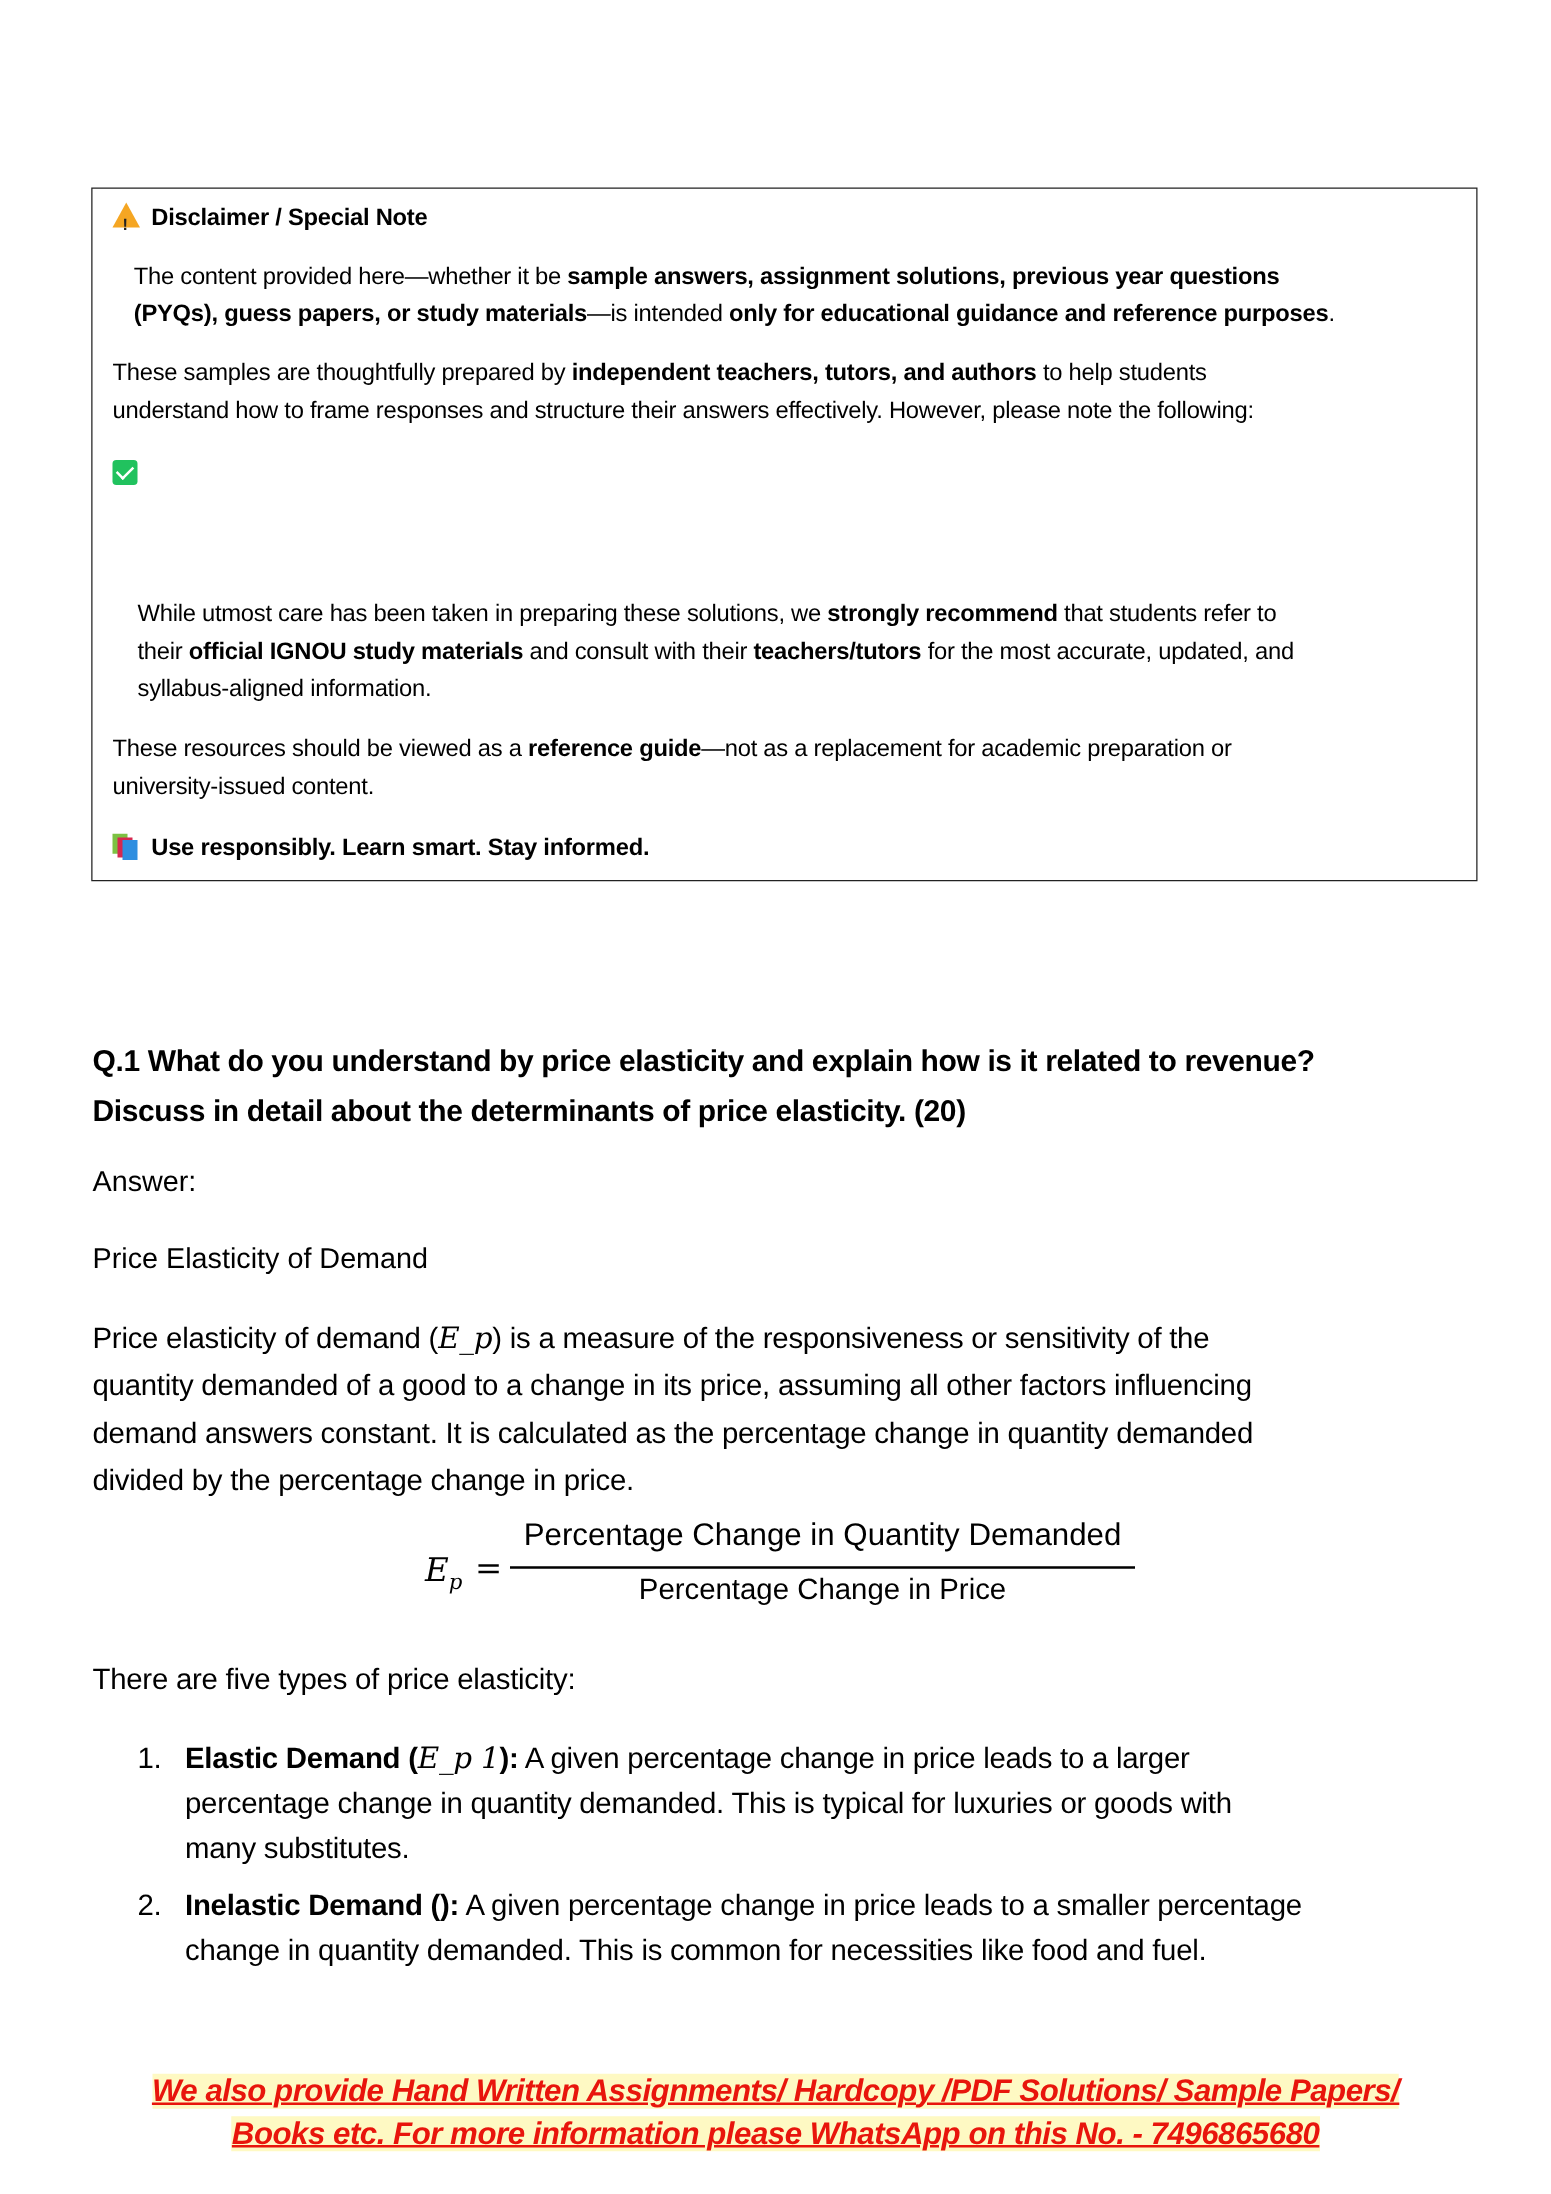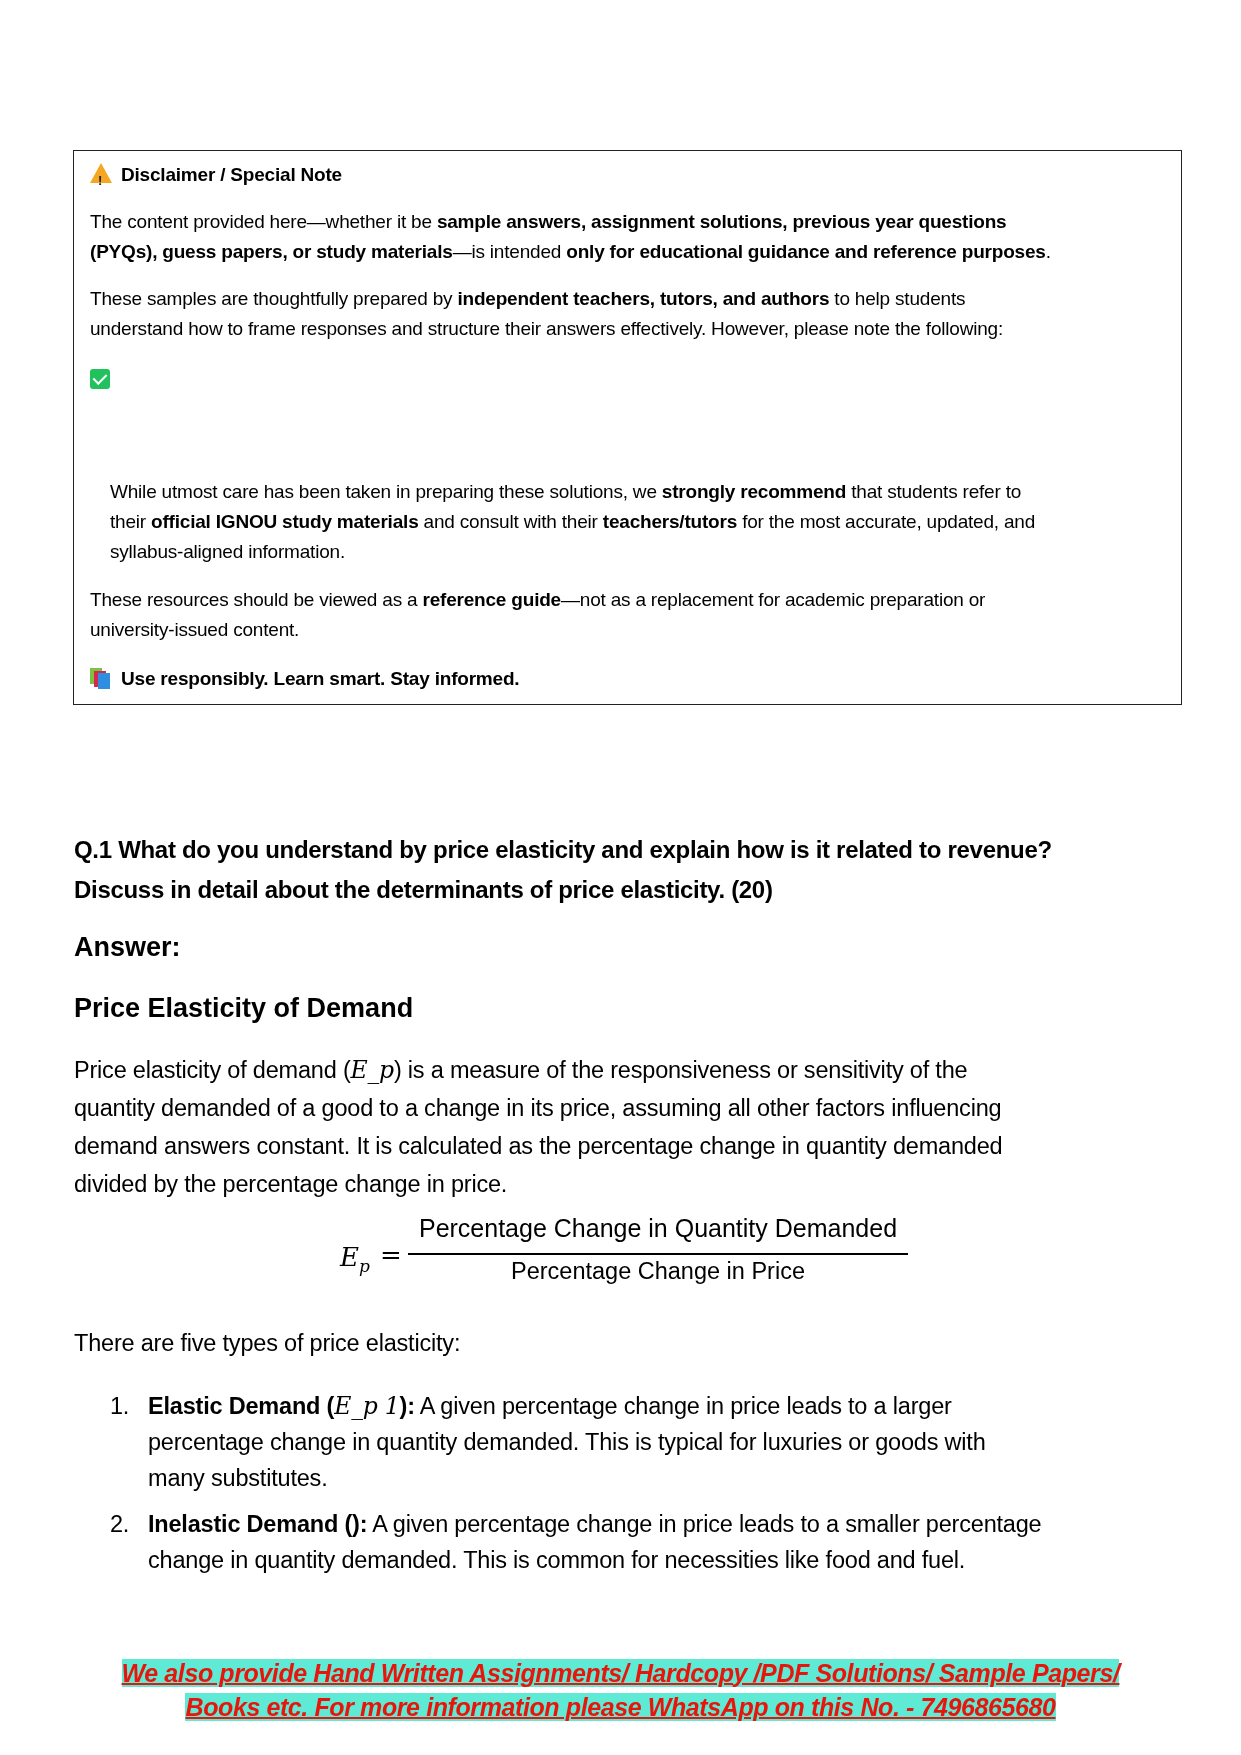--- a/index.html
+++ b/index.html
@@ -16,47 +16,47 @@
   .warn { width: 0; height: 0; border-left: 11px solid transparent; border-right: 11px solid transparent;
           border-bottom: 20px solid #f5a623; position: relative; vertical-align: -2px; }
   .warn::after { content: "!"; position: absolute; left: -3px; top: 3px; font-size: 13px; font-weight: bold; color: #222; }
   .books { width: 22px; height: 20px; position: relative; }
   .books span { position: absolute; width: 12px; height: 16px; }
   .b1 { left: 0; top: 0; background: #7cc242; }
   .b2 { left: 4px; top: 3px; background: #d6284f; }
   .b3 { left: 8px; top: 5px; background: #2f8ee0; }
   .main { position: absolute; left: 74px; width: 1100px; }
   .q { font-size: 24px; font-weight: bold; line-height: 40px; letter-spacing: -0.3px; }
-  .h { font-size: 27px; font-weight: bold; }
+  .h { font-size: 23px; font-weight: normal; }
   .p { font-size: 23.5px; line-height: 38px; letter-spacing: -0.2px; }
   .m { font-family: "DejaVu Serif", "Liberation Serif", serif; font-style: italic; }
   .frac { position: absolute; left: 340px; top: 1220px; height: 80px; width: 580px; }
   .ep { position: absolute; left: 0; top: 22px; font-size: 26px; }
   .ep sub { font-size: 17px; }
   .eq { position: absolute; left: 40px; top: 20px; font-family: "DejaVu Serif", serif; font-size: 26px; }
   .num { position: absolute; left: 68px; top: -6px; width: 500px; text-align: center; font-size: 25px; }
   .line { position: absolute; left: 68px; top: 33px; width: 500px; border-top: 2px solid #000; }
   .den { position: absolute; left: 68px; top: 38px; width: 500px; text-align: center; font-size: 23.5px; }
   .li { position: absolute; left: 110px; width: 1060px; font-size: 23.5px; line-height: 36px; letter-spacing: -0.2px; }
   .li .n { position: absolute; left: 0; }
   .li .t { display: block; margin-left: 38px; }
   .promo { position: absolute; left: 0; width: 1241px; text-align: center; font-size: 25px; font-weight: bold;
            font-style: italic; color: #e8150c; line-height: 34px; letter-spacing: -0.4px; }
-  .promo span { background: #5eead4; text-decoration: underline; text-decoration-thickness: 2px; }
+  .promo span { background: #fef9c3; text-decoration: underline; text-decoration-thickness: 2px; }
 </style>
 </head>
 <body>
 
 <div class="box"></div>
 
 <div class="bx" style="top:160px;">
   <span class="ic warn"></span><b>Disclaimer / Special Note</b>
 </div>
 
-<div class="bx" style="top:207px;">
+<div class="bx" style="top:207px;margin-left:17px;">
   <span>The content provided here—whether it be </span><b>sample answers, assignment solutions, previous year questions</b><br>
   <b>(PYQs), guess papers, or study materials</b><span>—is intended </span><b>only for educational guidance and reference purposes</b><span>.</span>
 </div>
 
 <div class="bx" style="top:284px;">
   <span>These samples are thoughtfully prepared by </span><b>independent teachers, tutors, and authors</b><span> to help students</span><br>
   <span>understand how to frame responses and structure their answers effectively. However, please note the following:</span>
 </div>
 
 <div class="bx" style="top:363px; line-height:33px;">

